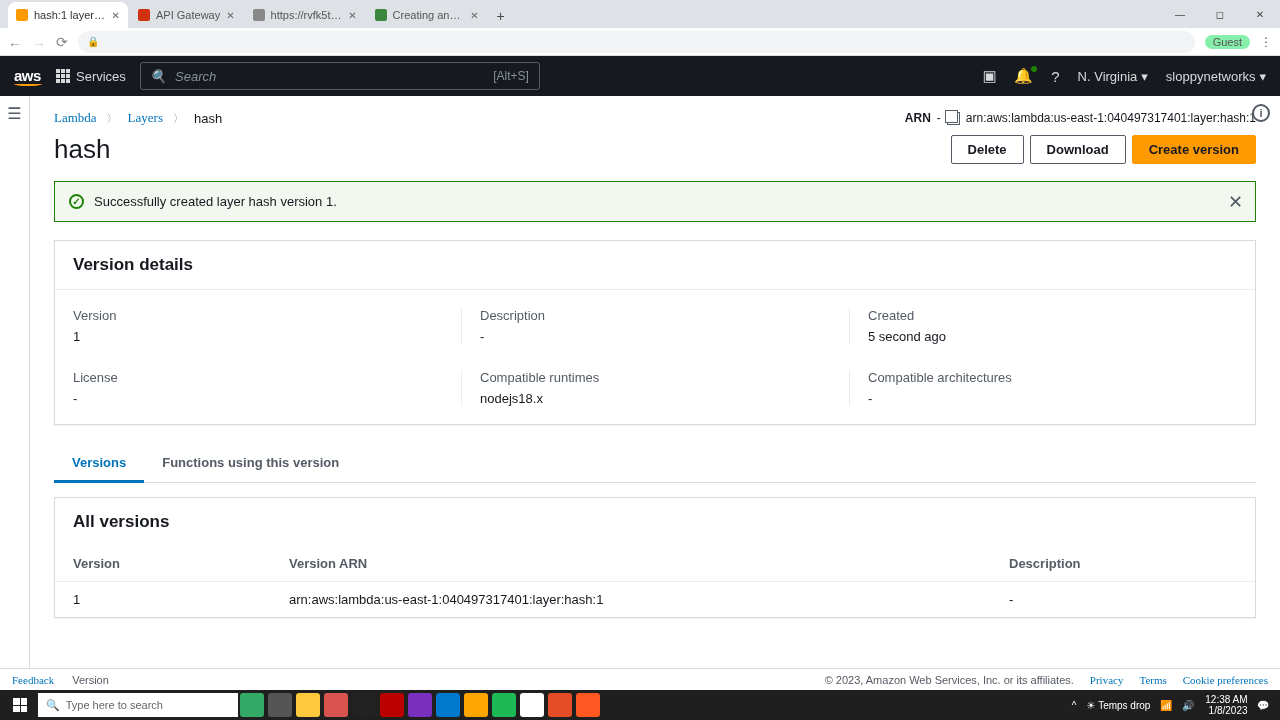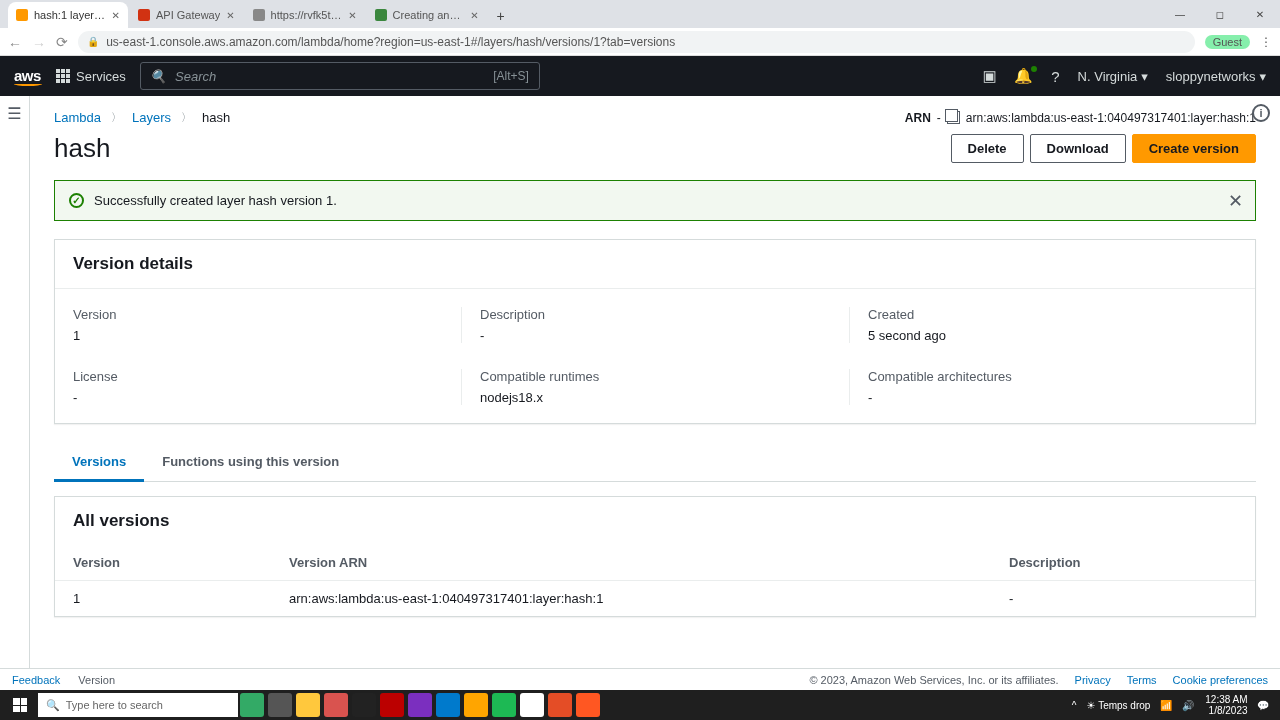--- a/index.html
+++ b/index.html
@@ -40,21 +40,21 @@
 
 .page-shell { display: flex; height: calc(720px - 28px - 28px - 40px - 22px - 30px); }
 .side-collapse { width: 30px; border-right: 1px solid #d5dbdb; display: flex; align-items: flex-start; justify-content: center; padding-top: 8px; }
 .side-collapse .ham { font-size: 16px; color: #545b64; }
 .page-main { flex: 1; padding: 14px 24px; overflow: auto; position: relative; }
 
 .info-toggle { position: absolute; right: 10px; top: 8px; width: 18px; height: 18px; border: 2px solid #545b64; border-radius: 50%; display:flex; align-items:center; justify-content:center; font-size:11px; font-weight:700; color:#545b64; }
 
 .topline { display: flex; align-items: center; justify-content: space-between; }
 .breadcrumb { font-size: 13px; display: flex; gap: 10px; align-items: center; }
-.breadcrumb a { color: #0073bb; cursor: pointer; }
+.breadcrumb a { color: #0073bb; cursor: pointer; font-family: Liberation Serif, serif; }
 .breadcrumb .sep { color: #879196; font-size: 11px; }
 .breadcrumb .current { color: #16191f; }
 .arn-line { font-size: 12px; color: #16191f; display: flex; gap: 6px; align-items: center; }
 .arn-line .arn-label { font-weight: 700; }
 .copy-ic { width: 13px; height: 13px; border: 1px solid #545b64; position: relative; }
 .copy-ic::after { content:""; position:absolute; top:-3px; left:-3px; width:11px; height:11px; border:1px solid #545b64; background:#fff; }
 
 .header-row { display: flex; align-items: center; justify-content: space-between; margin-top: 8px; }
 .page-title { font-size: 26px; font-weight: 400; color: #16191f; }
 .btn-row { display: flex; gap: 6px; }
@@ -78,21 +78,21 @@
 .tabs .tabitem { padding: 10px 18px; font-size: 13px; color: #545b64; cursor: pointer; font-weight:700; }
 .tabs .tabitem.active { color: #0073bb; border-bottom: 3px solid #0073bb; margin-bottom: -1px; }
 
 .table { width: 100%; border-collapse: collapse; font-size: 13px; }
 .table th { text-align: left; font-weight: 700; color: #545b64; padding: 10px 18px; border-bottom: 1px solid #eaeded; }
 .table td { padding: 10px 18px; color: #16191f; }
 
 .footer { height: 22px; background: #fff; border-top: 1px solid #d5dbdb; display: flex; align-items: center; padding: 0 12px; font-size: 11px; color: #545b64; }
 .footer .left { display: flex; gap: 18px; }
 .footer .right { margin-left: auto; display: flex; gap: 16px; }
-.footer a { color: #0073bb; }
+.footer a { color: #0073bb; font-family: Liberation Serif, serif; }
 
 
 .taskbar { height: 30px; background: #1f1f1f; display: flex; align-items: center; padding: 0 4px; gap: 2px; }
 .taskbar .start { width: 32px; height: 30px; display: flex; align-items: center; justify-content: center; }
 .win-logo { width: 14px; height: 14px; display: grid; grid-template-columns: 1fr 1fr; gap: 1px; }
 .win-logo span { background: #fff; }
 .taskbar .search { flex: 0 0 200px; height: 24px; background: #fff; display: flex; align-items: center; padding: 0 8px; font-size: 11px; color: #666; gap: 6px; }
 .task-icons { display: flex; gap: 4px; }
 .task-icons .ti { width: 24px; height: 24px; border-radius: 3px; }
 .tray { margin-left: auto; display: flex; align-items: center; gap: 10px; color: #fff; font-size: 10px; padding-right: 6px; }
@@ -129,21 +129,20 @@
     <div>✕</div>
   </div>
 </div>
 
 <div class="addrbar">
   <span class="navbtn">←</span>
   <span class="navbtn" style="opacity:.4">→</span>
   <span class="navbtn">⟳</span>
   <div class="url-field">
     <span class="lock">🔒</span>
-    <span>us-east-1.console.aws.amazon.com/lambda/home?region=us-east-1#/layers/hash/versions/1?tab=versions</span>
   </div>
   <div class="right-icons">
     <span class="guest-chip">Guest</span>
     <span>⋮</span>
   </div>
 </div>
 
 <div class="aws-nav">
   <div class="aws-logo">
     <span>aws</span>

